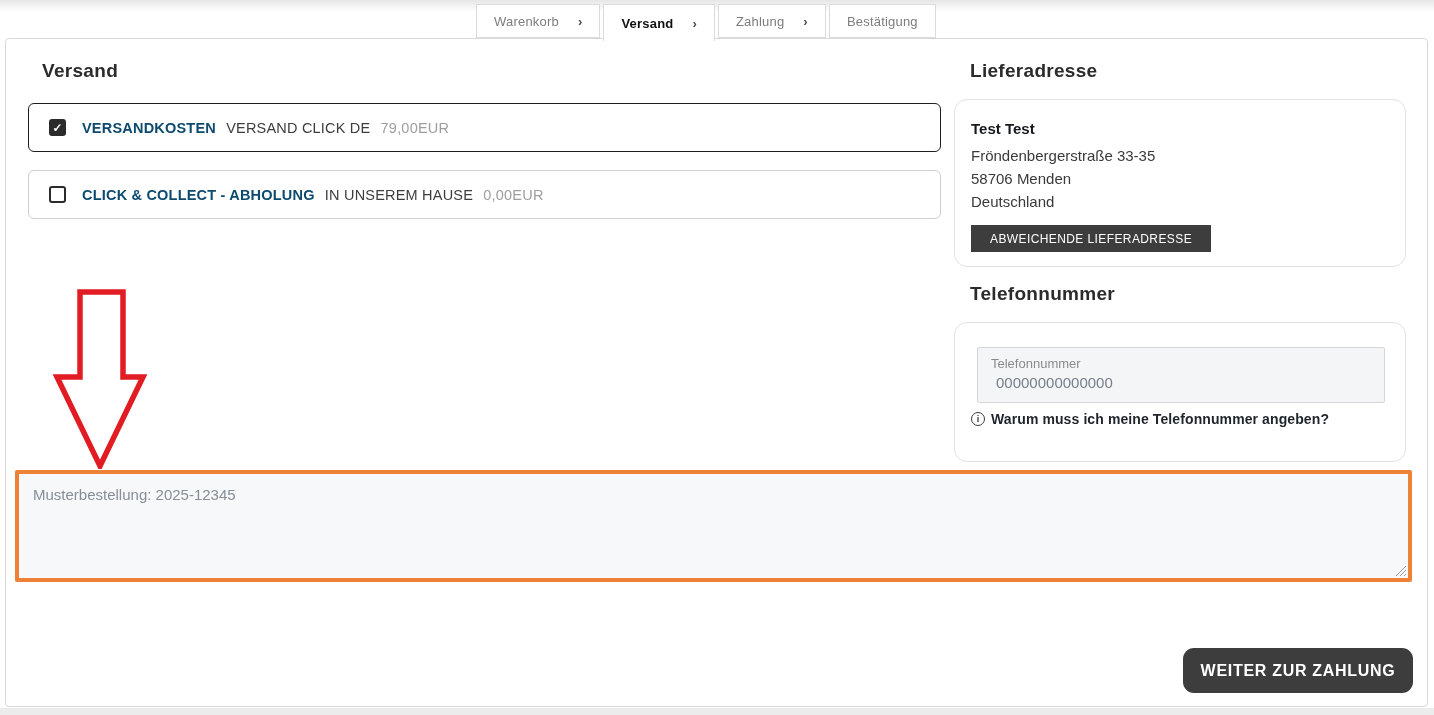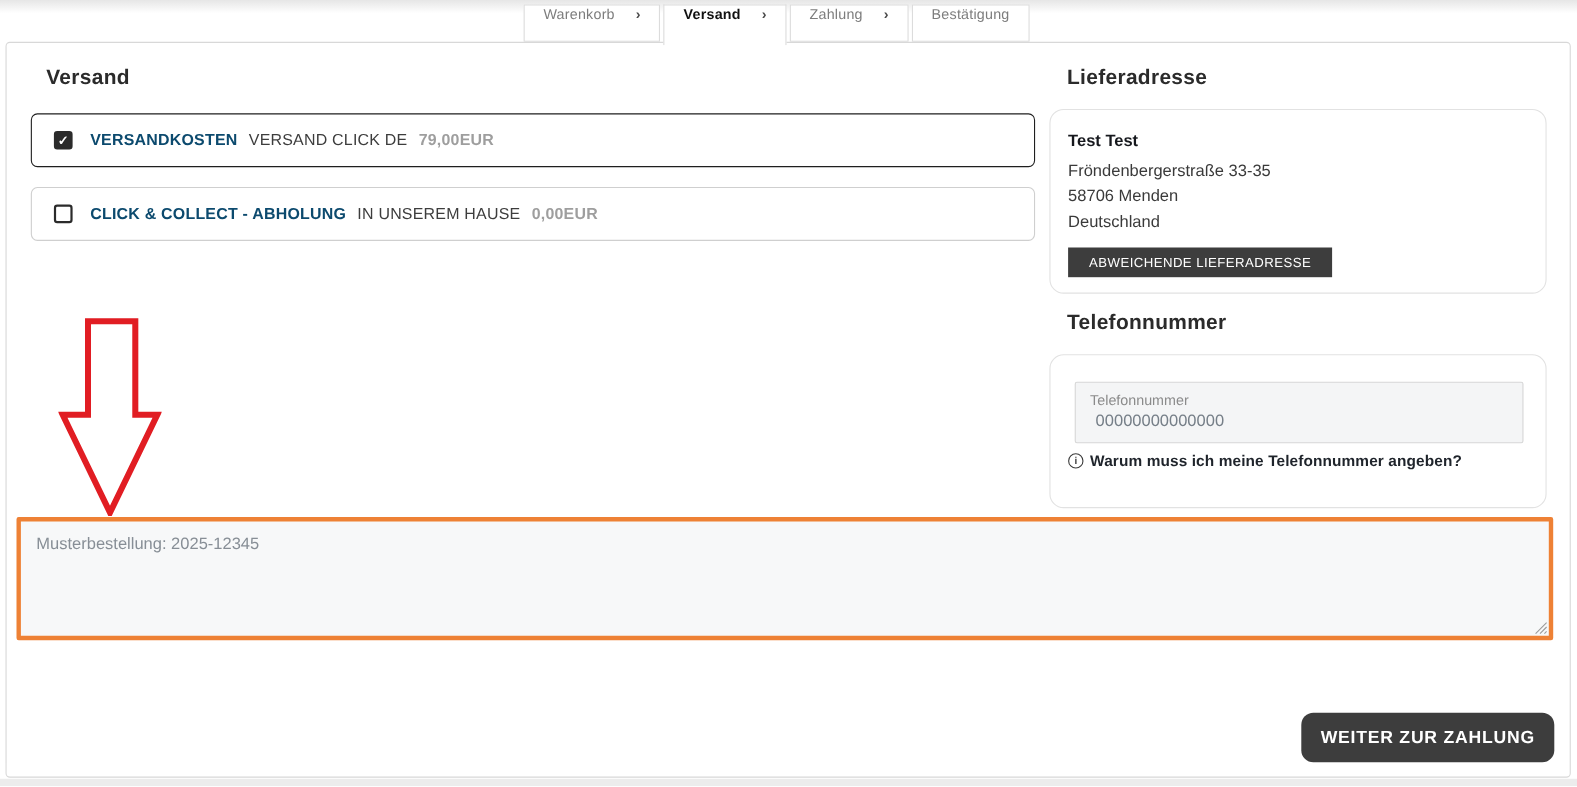--- a/index.html
+++ b/index.html
@@ -7,21 +7,21 @@
   #page {
     position:relative; width:1434px; height:715px; overflow:hidden;
     background:#ffffff; font-family:"Liberation Sans", sans-serif;
   }
   
   .top-fade { position:absolute; left:0; top:0; width:100%; height:12px;
     background:linear-gradient(#e6e6e6, #ffffff); z-index:0; }
   
   .tabs { position:absolute; left:476px; top:4px; display:flex; gap:3px; z-index:6; }
   .tab { height:34px; background:#fff; border:1px solid #dcdcdc;
-    display:flex; align-items:flex-start; padding:0 17px; font-size:13px;
+    display:flex; align-items:center; padding:0 17px; font-size:13px;
     color:#7d7d7d; letter-spacing:.2px; cursor:pointer; white-space:nowrap; }
   .tab .chev { margin-left:19px; color:#4a4a4a; font-size:13px; font-weight:700; }
   .tab.active { height:37px; border-bottom:none; color:#111; font-weight:700; background:#fff; }
   
   .panel { position:absolute; left:5px; top:38px; width:1423px; height:669px;
     background:#fff; border:1px solid #d8d8d8; border-radius:4px; z-index:1; }
   .bottom-strip { position:absolute; left:0; top:708px; width:100%; height:7px; background:#ececec; }
   .section-h { position:absolute; font-size:19px; font-weight:700; color:#2b2b2b;
     letter-spacing:.3px; z-index:2; }
   
@@ -31,21 +31,21 @@
   .option.selected { border-color:#1f1f1f; }
   .checkbox { width:17px; height:17px; border:2px solid #2b2b2b; border-radius:3px;
     background:#fff; margin-right:16px; display:flex; align-items:center;
     justify-content:center; flex:0 0 auto; cursor:pointer; }
   .checkbox .mark { display:none; color:#fff; font-size:12px; font-weight:700; line-height:1; }
   .checkbox.checked { background:#2b2b2b; }
   .checkbox.checked .mark { display:block; }
   .opt-line { font-size:14.5px; white-space:nowrap; letter-spacing:.2px; }
   .opt-name { font-weight:700; color:#0c4a6e; }
   .opt-desc { color:#3d3d3d; margin-left:6px; }
-  .opt-price { color:#9e9e9e; margin-left:6px;font-weight:bold; }
+  .opt-price { color:#9e9e9e; margin-left:6px; }
   
   .card { position:absolute; left:954px; width:452px; background:#fff;
     border:1px solid #e2e2e2; border-radius:13px; z-index:2; }
   .addr-card { top:99px; height:168px; padding:20px 16px 0 16px; }
   .addr-name { font-size:15px; font-weight:700; color:#16181d; margin-bottom:7px; }
   .addr-line { font-size:15px; color:#3a3a3a; line-height:23px; }
   .dark-btn { background:#3d3d3d; color:#fff; border:none; cursor:pointer;
     font-family:inherit; letter-spacing:.4px; }
   .addr-btn { margin-top:12px; height:27px; padding:0 19px; font-size:12px; }
   .phone-card { top:322px; height:140px; }

